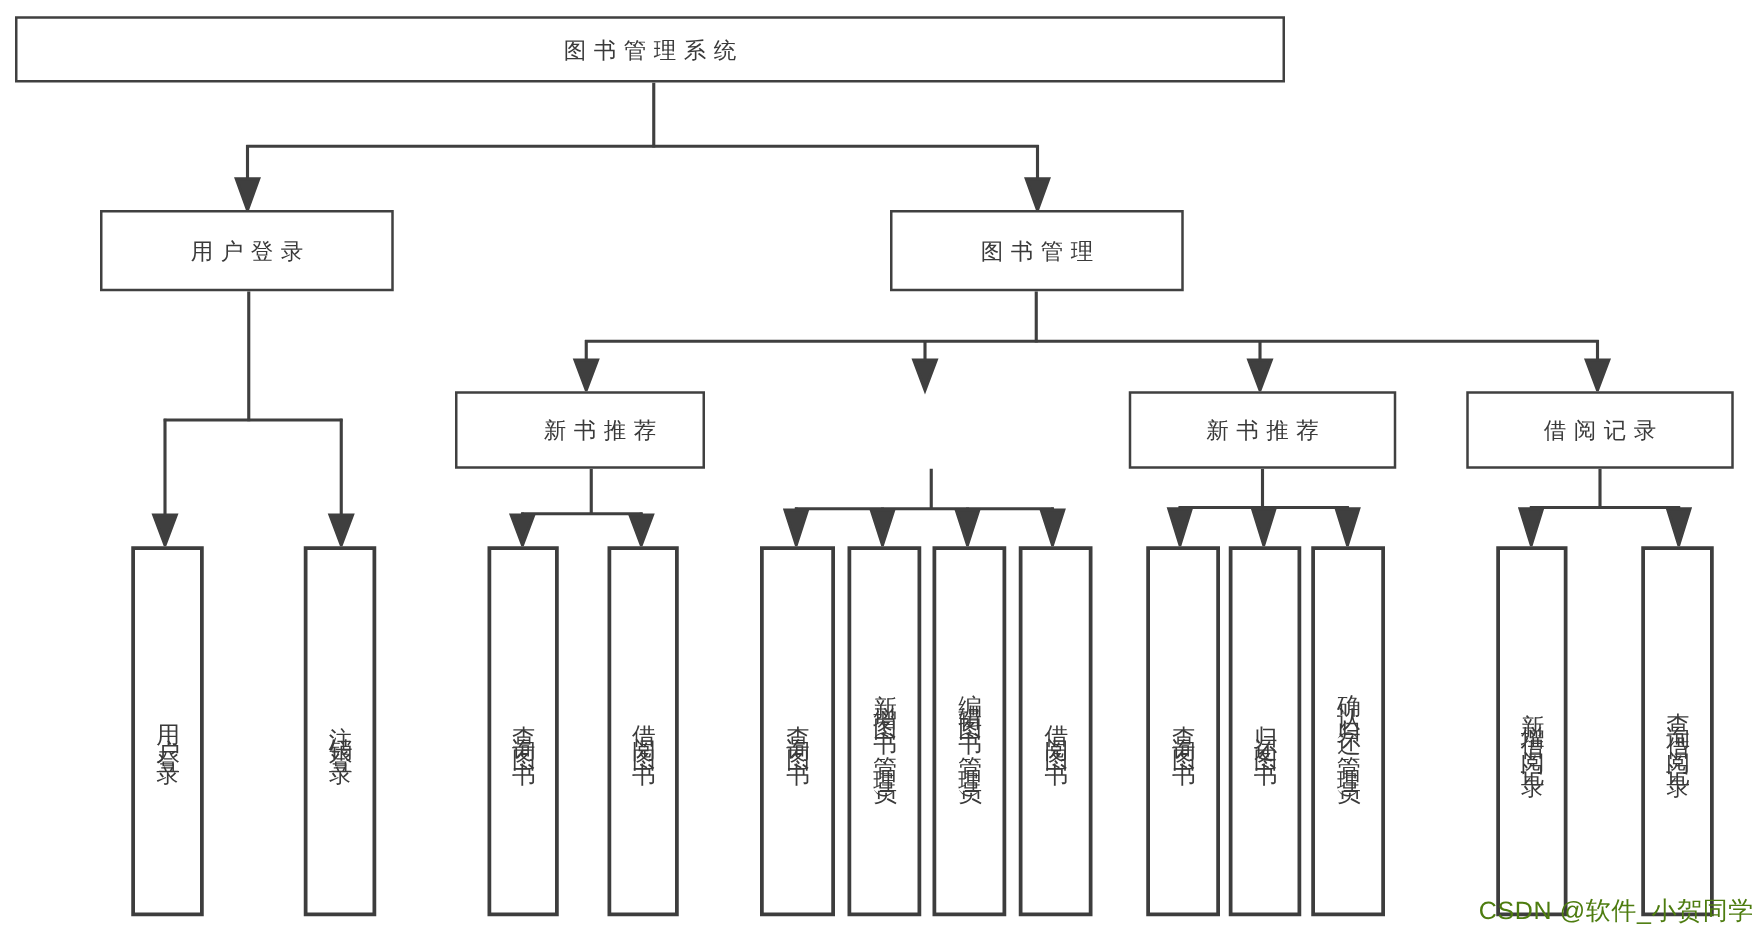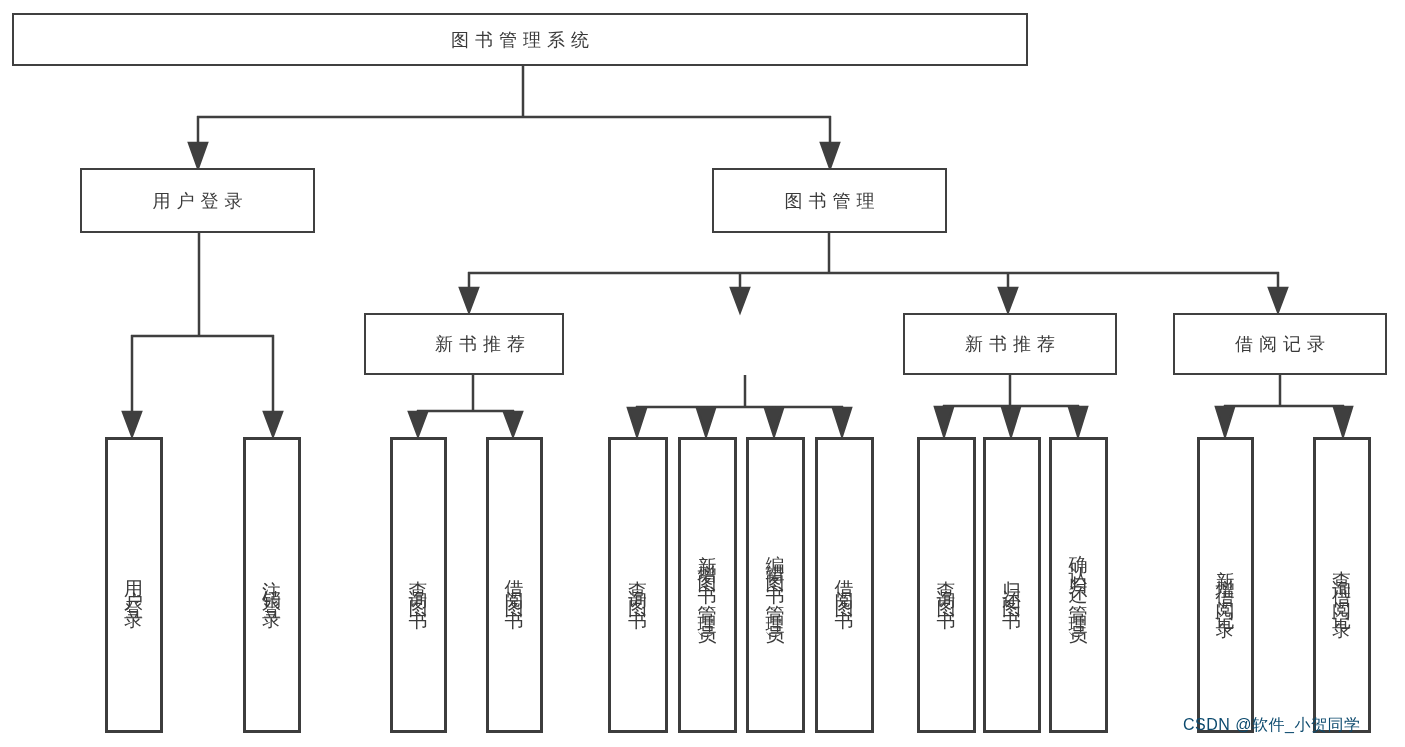--- a/index.html
+++ b/index.html
@@ -35,22 +35,22 @@
   .vbox span{
     writing-mode:vertical-rl;
     text-orientation:mixed;
     letter-spacing:10px;
     line-height:1;
     white-space:nowrap;
   }
   .watermark{
     position:absolute;
     left:1183px;top:715px;
-    font-size:16px;
-    color:#0c4a6e;
+    font-size:20px;
+    color:#4d7c0f;
     letter-spacing:0.5px;
     white-space:nowrap;
     z-index:5;
   }
 </style>
 </head>
 <body>
 
 <div id="canvas">
 

